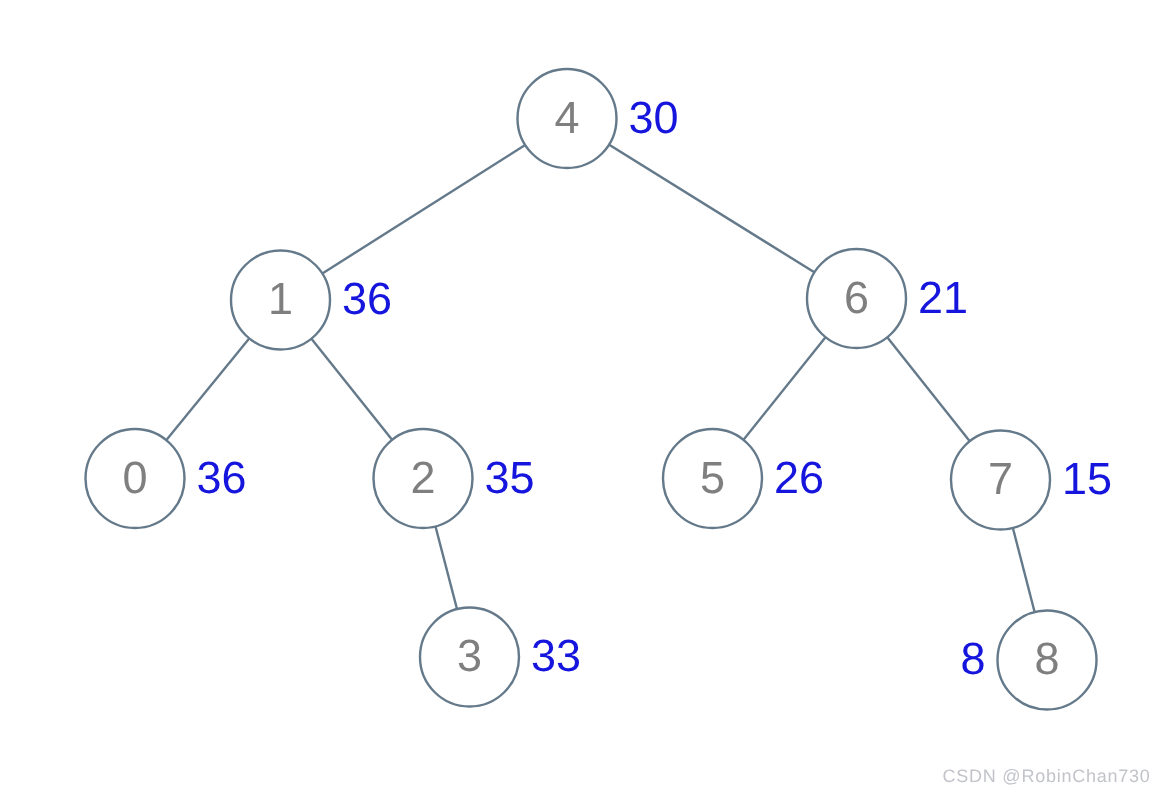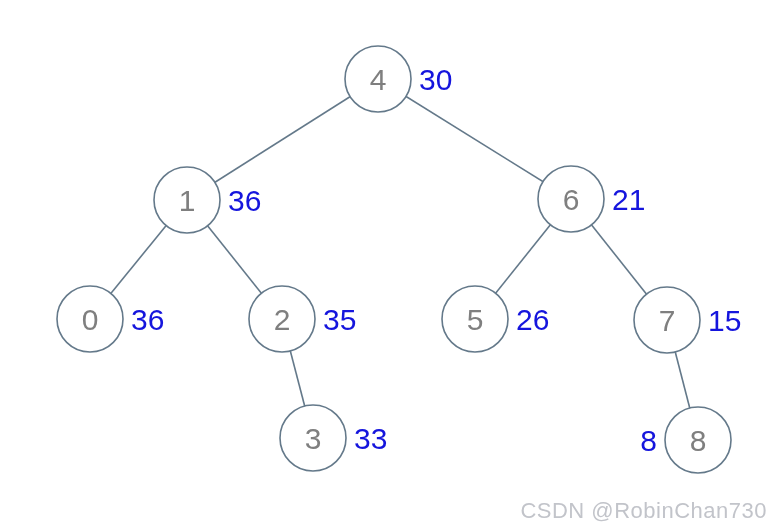--- a/index.html
+++ b/index.html
@@ -20,21 +20,21 @@
     top: 0;
     left: 0;
   }
   svg.tree text {
     font-family: "Liberation Sans", "DejaVu Sans", sans-serif;
   }
   .watermark {
     position: absolute;
     right: 8px;
     bottom: 5px;
-    font-size: 22px;
+    font-size: 12px;
     letter-spacing: 0.5px;
     color: #c2c4ca;
     user-select: none;
   }
 </style>
 </head>
 <body>
 
 <div class="canvas">
   <svg class="tree" xmlns="http://www.w3.org/2000/svg" width="775" height="529" viewBox="0 0 775 529">

